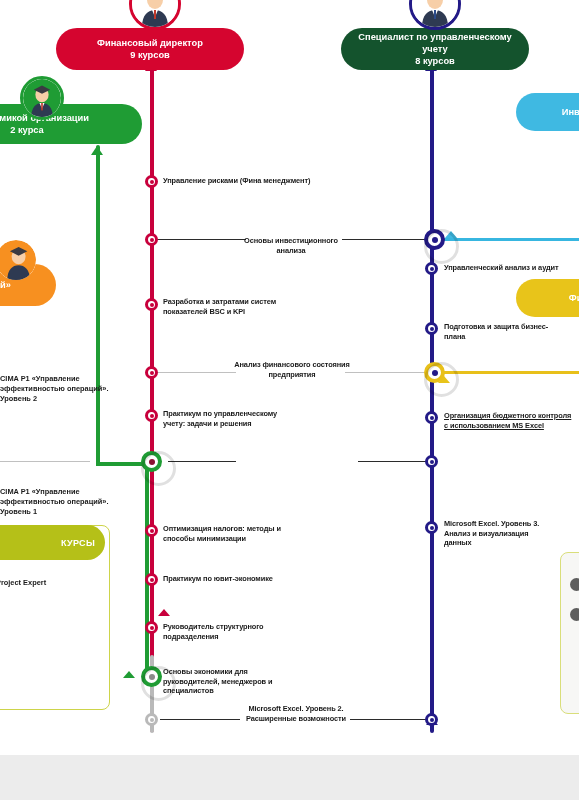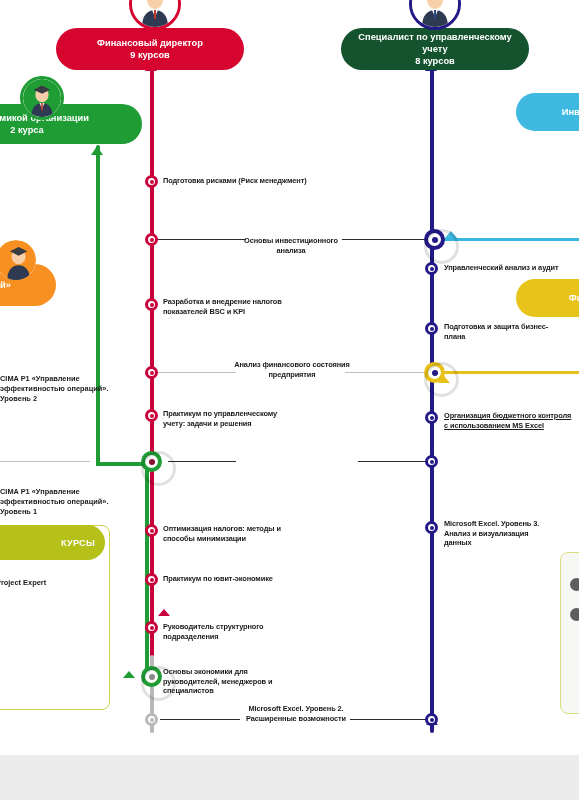--- a/index.html
+++ b/index.html
@@ -263,25 +263,25 @@
 
   <div class="dot dot-xchg xchg-blue" style="left:424px; top:229px;"></div>
   <div class="dot dot-blue" style="left:425px; top:262px;"></div>
   <div class="dot dot-blue" style="left:425px; top:322px;"></div>
   <div class="dot dot-xchg xchg-amber" style="left:424px; top:362px;"></div>
   <div class="dot dot-blue" style="left:425px; top:411px;"></div>
   <div class="dot dot-blue" style="left:425px; top:455px;"></div>
   <div class="dot dot-blue" style="left:425px; top:521px;"></div>
   <div class="dot dot-blue" style="left:425px; top:713px;"></div>
 
-  <div class="st-label" style="left:163px; top:176px; width:200px;">Подготовка рисками (Риск менеджмент)</div>
+  <div class="st-label" style="left:163px; top:176px; width:200px;">Управление рисками (Фина менеджмент)</div>
 
   <div class="st-label center" style="left:236px; top:236px; width:110px;">Основы инвестиционного анализа</div>
 
-  <div class="st-label" style="left:163px; top:297px; width:130px;">Разработка и внедрение налогов показателей BSC и KPI</div>
+  <div class="st-label" style="left:163px; top:297px; width:130px;">Разработка и затратами систем показателей BSC и KPI</div>
 
   <div class="st-label center" style="left:234px; top:360px; width:116px;">Анализ финансового состояния предприятия</div>
 
   <div class="st-label" style="left:163px; top:409px; width:132px;">Практикум по управленческому учету: задачи и решения</div>
 
 
   <div class="st-label" style="left:163px; top:524px; width:130px;">Оптимизация налогов: методы и способы минимизации</div>
 
   <div class="st-label" style="left:163px; top:574px; width:140px;">Практикум по ювит-экономике</div>
 

